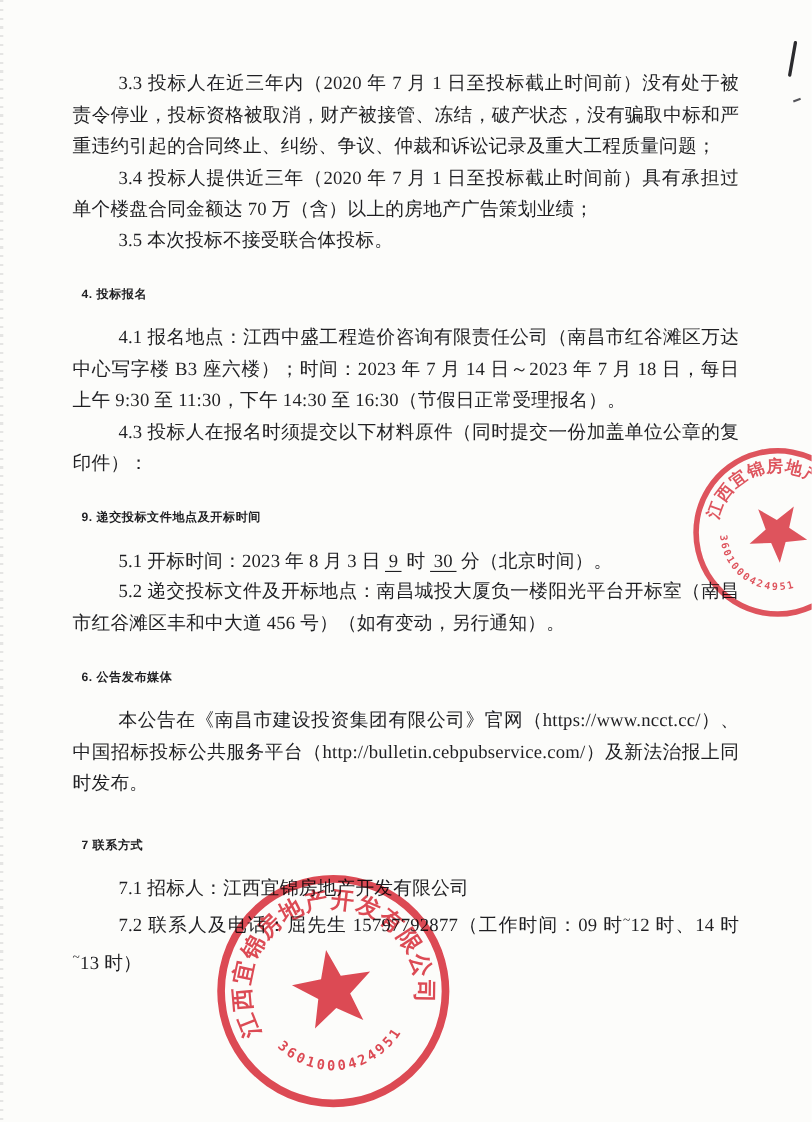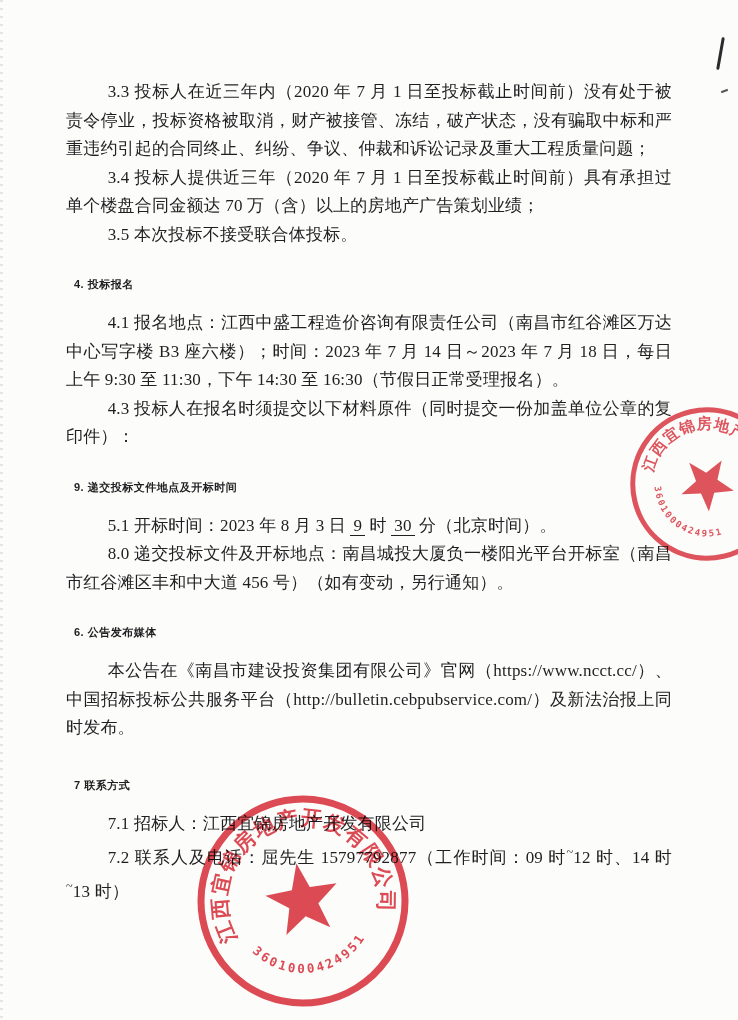--- a/index.html
+++ b/index.html
@@ -16,21 +16,21 @@
     overflow:hidden;
     font-family:"Liberation Serif","DejaVu Serif",serif;
     color:var(--ink);
   }
   .scan-edge{
     position:absolute;left:0;top:0;width:3px;height:100%;
     background:repeating-linear-gradient(to bottom,#c9c9c9 0 2px,transparent 2px 8px);
     opacity:.45;
   }
   .content{
-    position:absolute;left:0;top:16px;
+    position:absolute;left:0;top:0;
     width:738px;
     padding:62px 66px 0 66px;
     box-sizing:border-box;
   }
   .para{
     margin:0;
     font-size:17px;
     line-height:28.5px;
     text-align:justify;
     text-indent:2.45em;
@@ -104,21 +104,21 @@
     <p class="para">3.3 投标人在近三年内（2020 年 7 月 1 日至投标截止时间前）没有处于被责令停业，投标资格被取消，财产被接管、冻结，破产状态，没有骗取中标和严重违约引起的合同终止、纠纷、争议、仲裁和诉讼记录及重大工程质量问题；</p>
     <p class="para">3.4 投标人提供近三年（2020 年 7 月 1 日至投标截止时间前）具有承担过单个楼盘合同金额达 70 万（含）以上的房地产广告策划业绩；</p>
     <p class="para">3.5 本次投标不接受联合体投标。</p>
 
     <h2 class="hd">4. 投标报名</h2>
     <p class="para">4.1 报名地点：江西中盛工程造价咨询有限责任公司（南昌市红谷滩区万达中心写字楼 B3 座六楼）；时间：2023 年 7 月 14 日～2023 年 7 月 18 日，每日上午 9:30 至 11:30，下午 14:30 至 16:30（节假日正常受理报名）。</p>
     <p class="para">4.3 投标人在报名时须提交以下材料原件（同时提交一份加盖单位公章的复印件）：</p>
 
     <h2 class="hd">9. 递交投标文件地点及开标时间</h2>
     <p class="para"><span>5.1 开标时间：2023 年 8 月 3 日 </span><span class="u">9</span><span> 时 </span><span class="u">30</span><span> 分（北京时间）。</span></p>
-    <p class="para">8.0 递交投标文件及开标地点：南昌城投大厦负一楼阳光平台开标室（南昌市红谷滩区丰和中大道 456 号）（如有变动，另行通知）。</p>
+    <p class="para">5.2 递交投标文件及开标地点：南昌城投大厦负一楼阳光平台开标室（南昌市红谷滩区丰和中大道 456 号）（如有变动，另行通知）。</p>
 
     <h2 class="hd">6. 公告发布媒体</h2>
     <p class="para">本公告在《南昌市建设投资集团有限公司》官网（https://www.ncct.cc/）、中国招标投标公共服务平台（http://bulletin.cebpubservice.com/）及新法治报上同时发布。</p>
 
     <h2 class="hd hd-7">7 联系方式</h2>
     <p class="para">7.1 招标人：江西宜锦房地产开发有限公司</p>
     <p class="para"><span>7.2 联系人及电话：屈先生 15797792877（工作时间：09 时</span><span class="sup">~</span><span>12 时、14 时</span><span class="sup">~</span><span>13 时）</span></p>
 
   </div>
 

